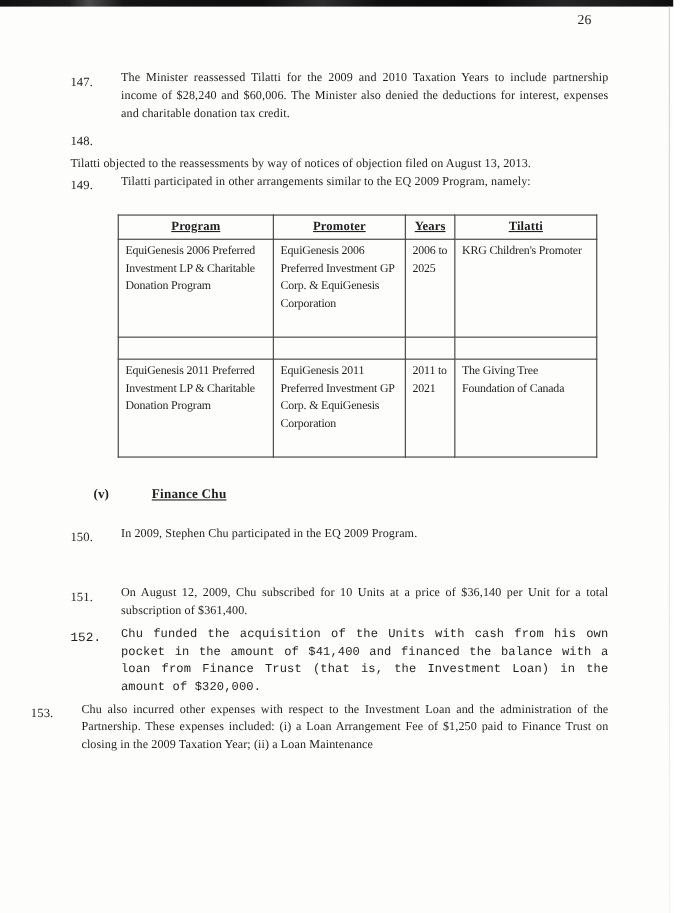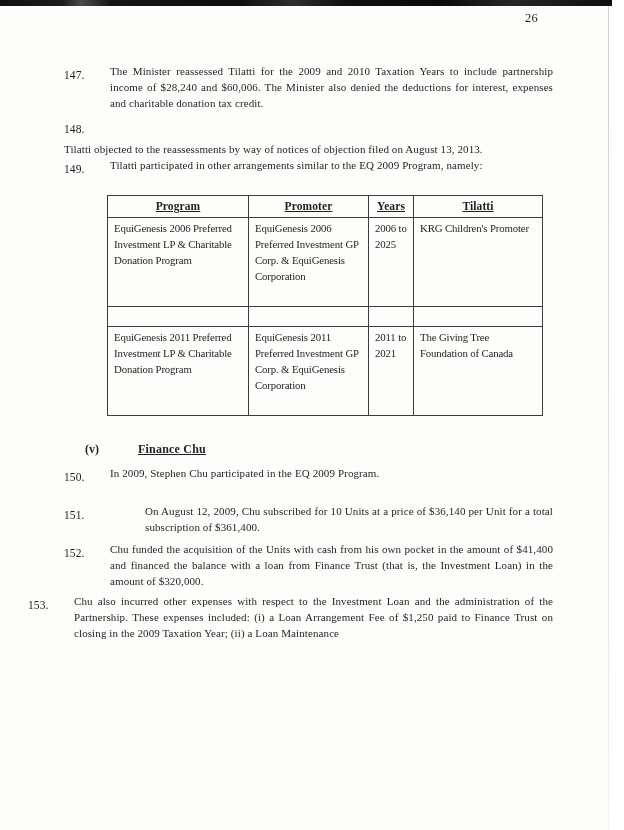--- a/index.html
+++ b/index.html
@@ -35,23 +35,23 @@
     font-size:11.5px;line-height:24px;letter-spacing:0.1px;
   }
   .ptext{
     flex:1;
     font-size:11px;line-height:16px;
     text-align:justify;letter-spacing:0.1px;
   }
   .p147{margin-top:0;}
   .p148{margin-top:6px;flex-direction:column;}
   .p149{}
-  .p150{margin-top:4px;}
-  .p151{margin-top:14px;gap:35px;}
-  .p152{margin-top:6px;}
+  .p150{margin-top:16px;}
+  .p151{margin-top:30px;}
+  .p152{margin-top:6px;font-family:Liberation Mono, monospace;}
   .p153{margin-top:4px;margin-left:28px;}
 
   table.arr-table{
     border-collapse:collapse;table-layout:fixed;
     margin:14px 16px 0 107px;width:435px;
     font-size:10.8px;line-height:16px;letter-spacing:-0.15px;padding-left:12px;
   }
   .arr-table th,.arr-table td{
     border:1px solid #3c3c3c;
     vertical-align:top;

